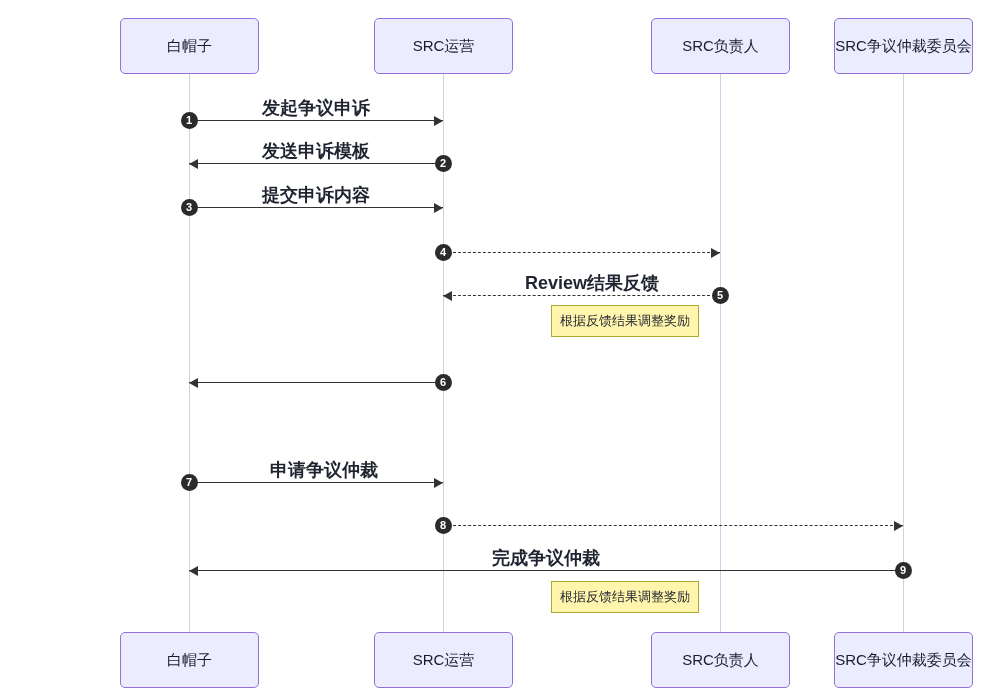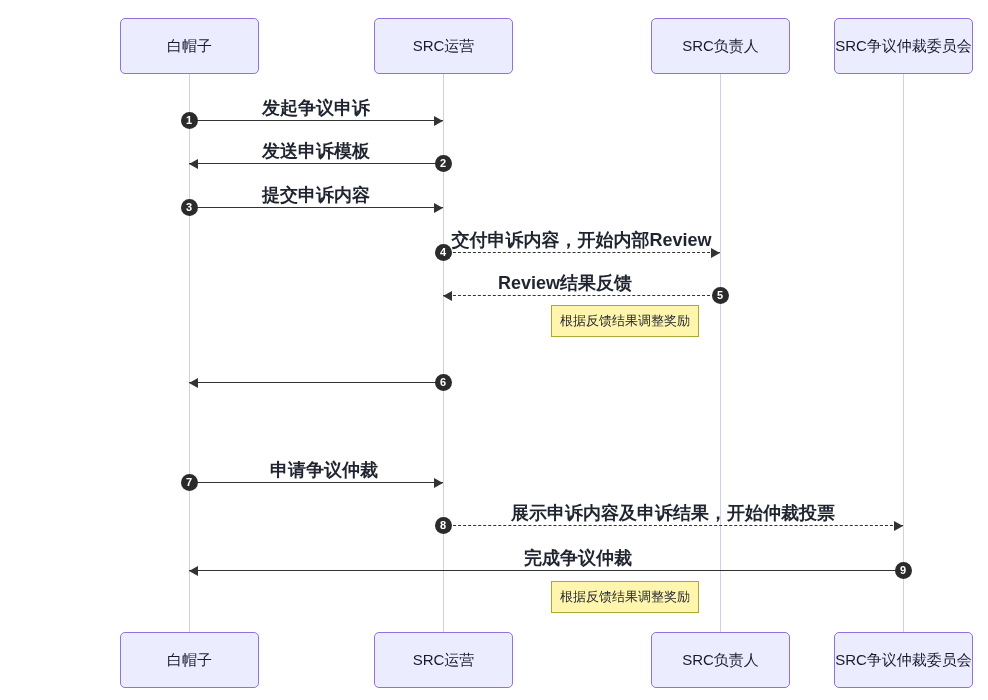--- a/index.html
+++ b/index.html
@@ -141,40 +141,38 @@
     <div class="msg-line" style="left: 189px; top: 163px; width: 254px;"></div>
     <div class="arrow-head left" style="top: 158.5px; left: 189px;"></div>
     <div class="msg-label" style="left: 316px; top: 139px;">发送申诉模板</div>
     <div class="seq-num" style="left: 434.5px; top: 154.5px;">2</div>
     <div class="msg-line" style="left: 189px; top: 207px; width: 254px;"></div>
     <div class="arrow-head right" style="top: 202.5px; left: 434px;"></div>
     <div class="msg-label" style="left: 316px; top: 183px; font-family: Liberation Serif, serif;">提交申诉内容</div>
     <div class="seq-num" style="left: 180.5px; top: 198.5px;">3</div>
     <div class="msg-line dashed" style="left: 443px; top: 252px; width: 277px;"></div>
     <div class="arrow-head right" style="top: 247.5px; left: 711px;"></div>
-    <div class="msg-label" style="left: 581.5px; top: 228px;">交付申诉内容，开始内部Review</div>
     <div class="seq-num" style="left: 434.5px; top: 243.5px;">4</div>
     <div class="msg-line dashed" style="left: 443px; top: 295px; width: 277px;"></div>
     <div class="arrow-head left" style="top: 290.5px; left: 443px;"></div>
-    <div class="msg-label" style="left: 565px; top: 271px;">Review结果反馈</div>
+    <div class="msg-label" style="left: 592px; top: 271px;">Review结果反馈</div>
     <div class="seq-num" style="left: 711.5px; top: 286.5px;">5</div>
     <div class="msg-line" style="left: 189px; top: 382px; width: 254px;"></div>
     <div class="arrow-head left" style="top: 377.5px; left: 189px;"></div>
     <div class="seq-num" style="left: 434.5px; top: 373.5px;">6</div>
     <div class="msg-line" style="left: 189px; top: 482px; width: 254px;"></div>
     <div class="arrow-head right" style="top: 477.5px; left: 434px;"></div>
     <div class="msg-label" style="left: 316px; top: 458px; margin-left: 8px;">申请争议仲裁</div>
     <div class="seq-num" style="left: 180.5px; top: 473.5px;">7</div>
     <div class="msg-line dashed" style="left: 443px; top: 525px; width: 460px;"></div>
     <div class="arrow-head right" style="top: 520.5px; left: 894px;"></div>
-    <div class="msg-label" style="left: 673px; top: 501px;">展示申诉内容及申诉结果，开始仲裁投票</div>
     <div class="seq-num" style="left: 434.5px; top: 516.5px;">8</div>
     <div class="msg-line" style="left: 189px; top: 570px; width: 714px;"></div>
     <div class="arrow-head left" style="top: 565.5px; left: 189px;"></div>
-    <div class="msg-label" style="left: 578px; top: 546px;">完成争议仲裁</div>
+    <div class="msg-label" style="left: 546px; top: 546px;">完成争议仲裁</div>
     <div class="seq-num" style="left: 894.5px; top: 561.5px;">9</div>
     <div class="note-box" style="left: 551px; top: 305px; width: 148px; height: 32px;">
       <span class="note-line">根据反馈结果调整奖励</span>
     </div>
     <div class="note-box" style="left: 551px; top: 581px; width: 148px; height: 32px;">
       <span class="note-line">根据反馈结果调整奖励</span>
     </div>
   </div>
 
 </body></html>

